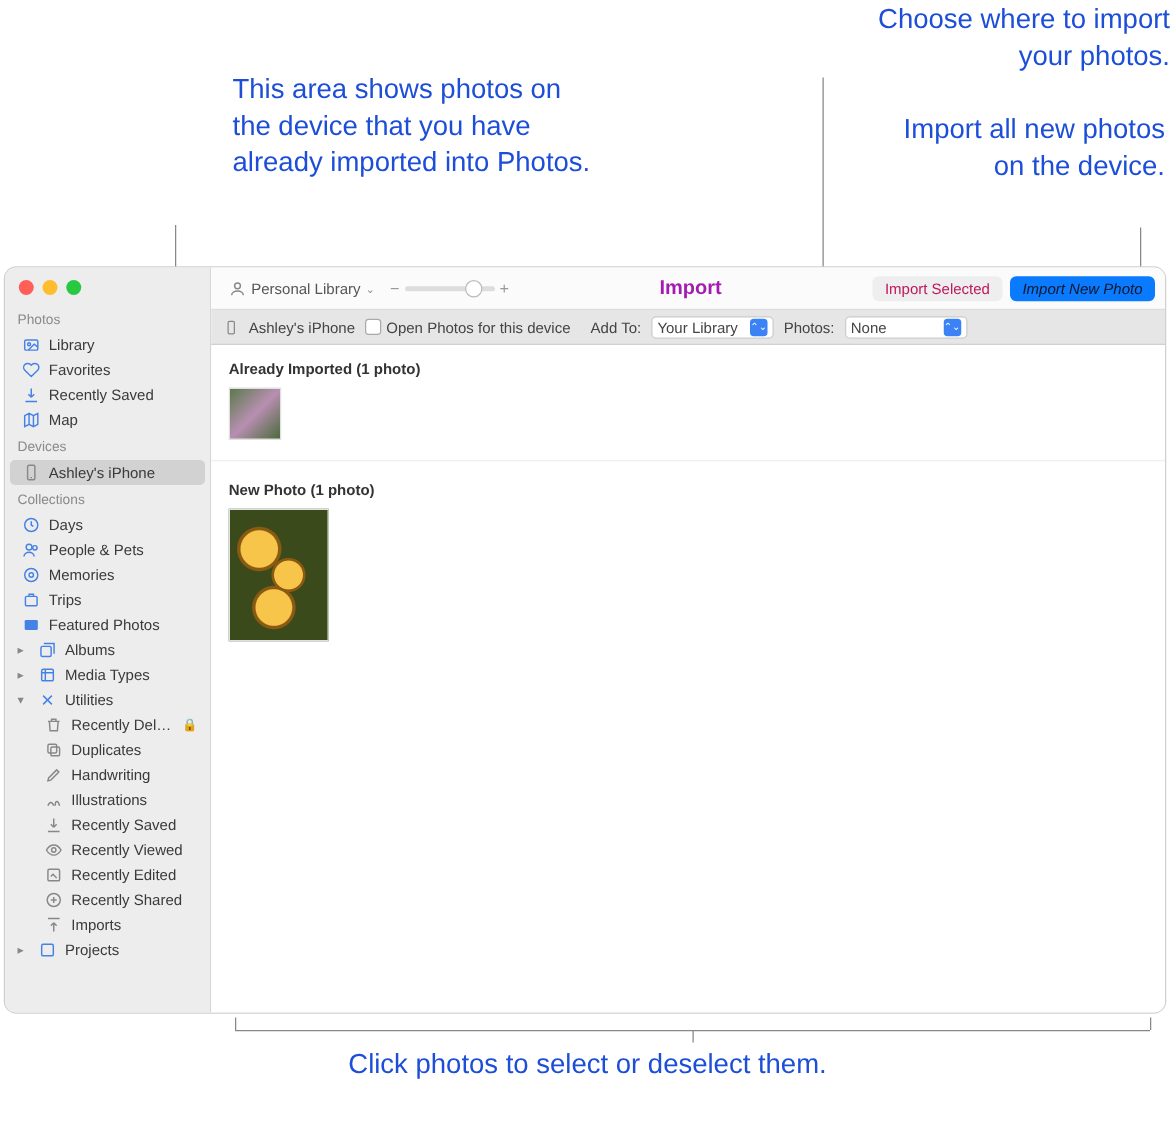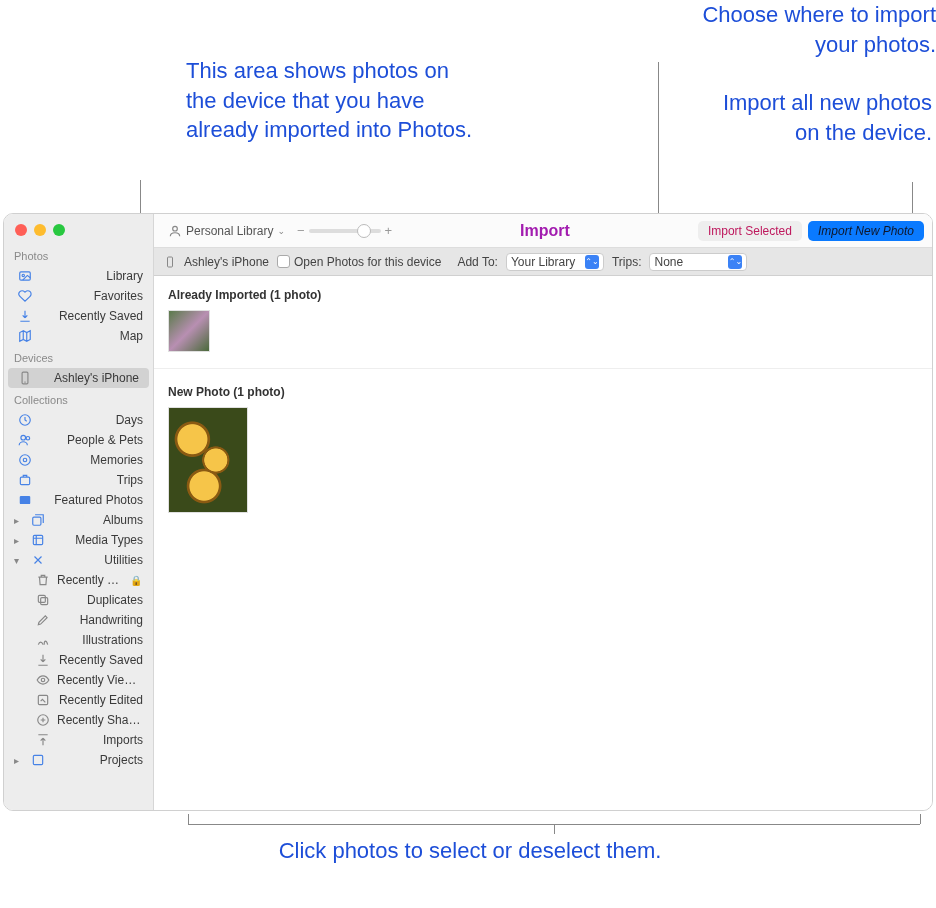--- a/index.html
+++ b/index.html
@@ -31,21 +31,21 @@
     top: 213px;
     width: 930px;
     height: 598px;
     border: 1px solid #d0d0d0;
     border-radius: 10px;
     overflow: hidden;
     display: flex;
     background: #fff;
   }
   .sidebar {
-    width: 150px;
+    width: 165px;
     background: #ededed;
     border-right: 1px solid #d6d6d6;
     overflow-y: auto;
     font-size: 12px;
   }
   .traffic {
     display:flex; gap:7px; padding:10px 11px 8px;
   }
   .tl { width:12px; height:12px; border-radius:50%; }
   .tl.red{background:#ff5f57;} .tl.yellow{background:#febc2e;} .tl.green{background:#28c840;}
@@ -56,21 +56,21 @@
     color:#3a3a3a;
     cursor:default;
   }
   .side-item.sub { padding-left:32px; }
   .side-item.selected { background:#d2d2d2; border-radius:4px; margin:0 4px; padding-left:10px;}
   .side-item .disclosure { width:10px; color:#888; font-size:10px; }
   .side-item.top { padding-left:10px; }
   .side-item.top .disclosure { display:inline-block; }
   .side-item .icon { width:14px; color:#4682e6; display:inline-flex; }
   .side-item .icon.gray { color:#888; }
-  .side-item .label { flex:1; white-space:nowrap; overflow:hidden; text-overflow:ellipsis;text-align:right;}
+  .side-item .label { flex:1; white-space:nowrap; overflow:hidden; text-overflow:ellipsis;}
   .side-item .lock { color:#aaa; font-size:10px;}
 
   .main { flex:1; display:flex; flex-direction:column; background:#fff; min-width:0;}
   .toolbar {
     height:34px; display:flex; align-items:center;
     padding:0 8px; gap:6px; border-bottom:1px solid #ddd;
     background:#fbfbfb;
   }
   .lib-select {
     display:flex; align-items:center; gap:4px;
@@ -410,21 +410,21 @@
       <span>Ashley's iPhone</span>
       <span style="display:inline-flex;align-items:center;">
         <span class="checkbox"></span>
         <span>Open Photos for this device</span>
       </span>
       <span style="margin-left:8px;">Add To:</span>
       <span class="dropdown dd1">
         <span style="flex:1;">Your Library</span>
         <span class="dd-chev">⌃⌄</span>
       </span>
-      <span>Trips:</span>
+      <span>Photos:</span>
       <span class="dropdown dd2">
         <span style="flex:1;">None</span>
         <span class="dd-chev">⌃⌄</span>
       </span>
     </div>
 
     <div class="content">
       <div class="section-hdr">Already Imported (1 photo)</div>
       <div class="thumb-row">
         <div class="thumb" style="background:linear-gradient(135deg,#5a7a4a 0%,#b88fb2 50%,#4a6a3a 100%);"></div>

